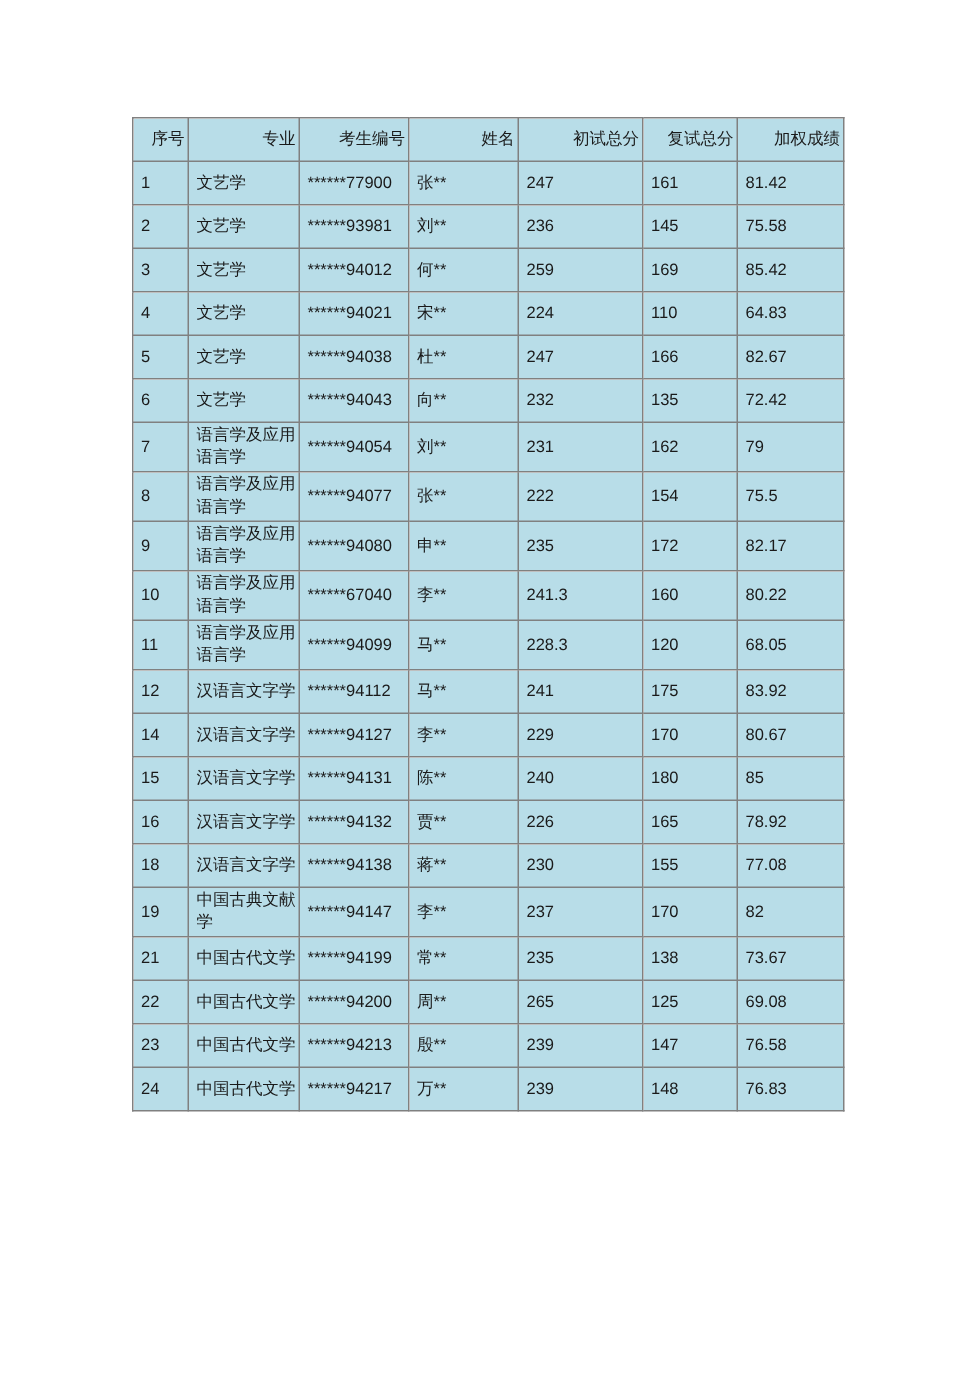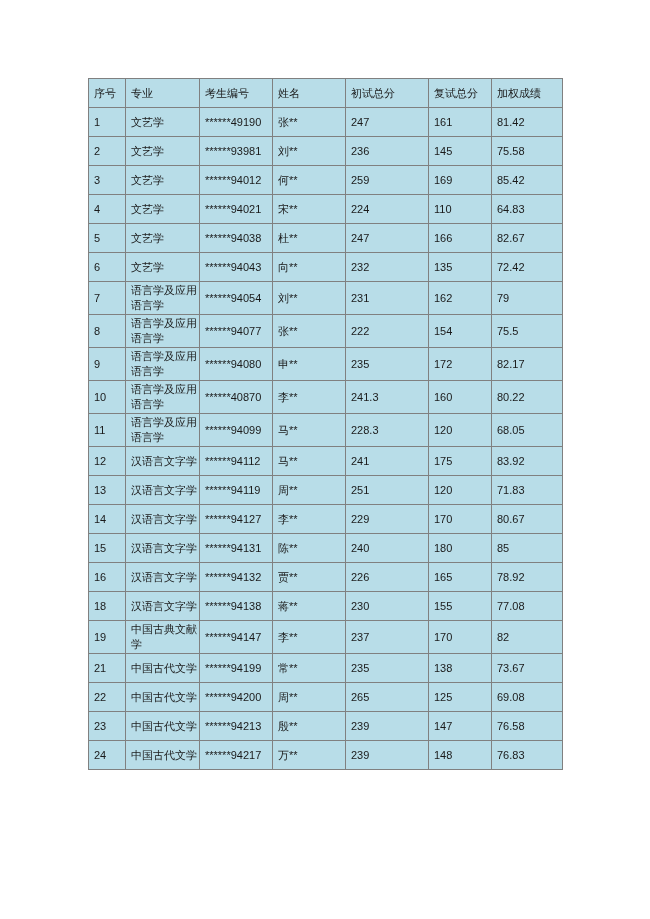--- a/index.html
+++ b/index.html
@@ -34,20 +34,21 @@
     line-height: 15px;
     height: 26px;
     vertical-align: middle;
     padding: 1px 2px 1px 5px;
     text-align: left;
     word-break: break-all;
     overflow: hidden;
   }
   table.score-table tr.header-row td {
     height: 26px;
+    text-align: right;
   }
 </style>
 </head>
 <body>
 
 <div class="page">
   <table class="score-table">
     <colgroup>
       <col style="width:37px">
         <col style="width:74px">
@@ -64,21 +65,21 @@
         <td>考生编号</td>
         <td>姓名</td>
         <td>初试总分</td>
         <td>复试总分</td>
         <td>加权成绩</td>
       </tr>
 
     <tr>
           <td>1</td>
           <td>文艺学</td>
-          <td>******49190</td>
+          <td>******77900</td>
           <td>张**</td>
           <td>247</td>
           <td>161</td>
           <td>81.42</td>
         </tr>
         <tr>
           <td>2</td>
           <td>文艺学</td>
           <td>******93981</td>
           <td>刘**</td>
@@ -145,21 +146,21 @@
           <td>语言学及应用语言学</td>
           <td>******94080</td>
           <td>申**</td>
           <td>235</td>
           <td>172</td>
           <td>82.17</td>
         </tr>
         <tr>
           <td>10</td>
           <td>语言学及应用语言学</td>
-          <td>******40870</td>
+          <td>******67040</td>
           <td>李**</td>
           <td>241.3</td>
           <td>160</td>
           <td>80.22</td>
         </tr>
         <tr>
           <td>11</td>
           <td>语言学及应用语言学</td>
           <td>******94099</td>
           <td>马**</td>
@@ -168,29 +169,20 @@
           <td>68.05</td>
         </tr>
         <tr>
           <td>12</td>
           <td>汉语言文字学</td>
           <td>******94112</td>
           <td>马**</td>
           <td>241</td>
           <td>175</td>
           <td>83.92</td>
-        </tr>
-        <tr>
-          <td>13</td>
-          <td>汉语言文字学</td>
-          <td>******94119</td>
-          <td>周**</td>
-          <td>251</td>
-          <td>120</td>
-          <td>71.83</td>
         </tr>
         <tr>
           <td>14</td>
           <td>汉语言文字学</td>
           <td>******94127</td>
           <td>李**</td>
           <td>229</td>
           <td>170</td>
           <td>80.67</td>
         </tr>

